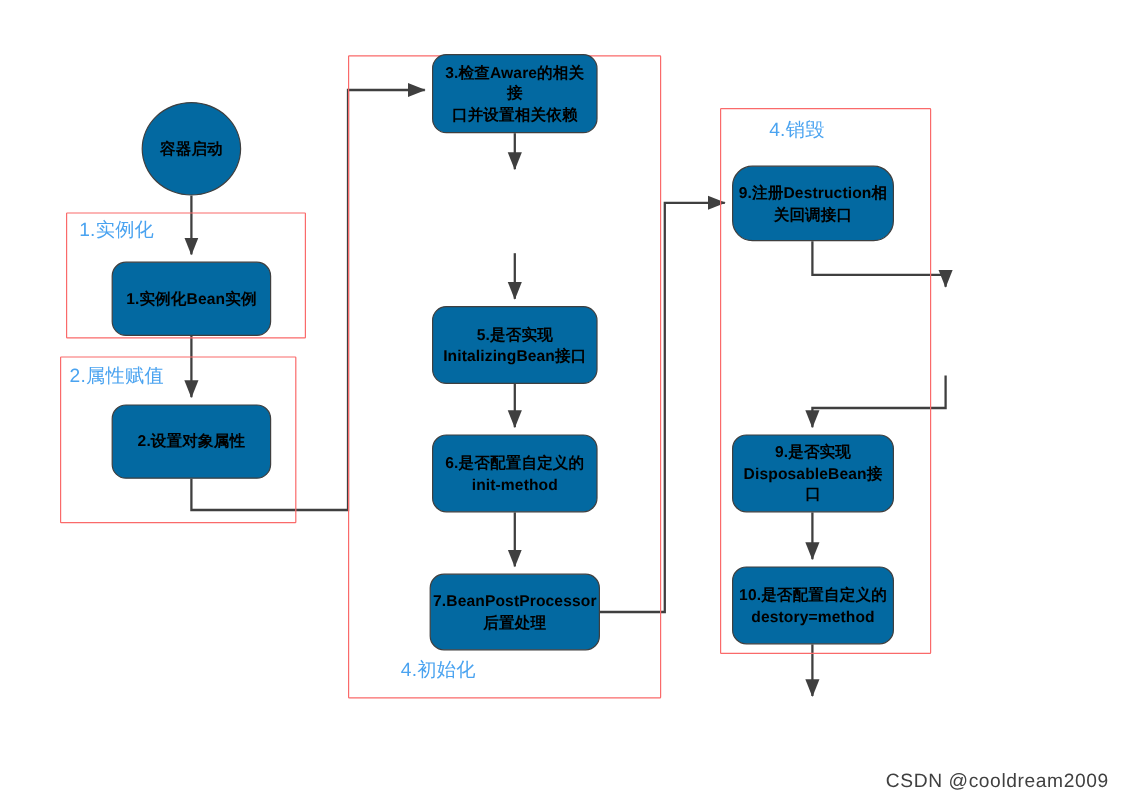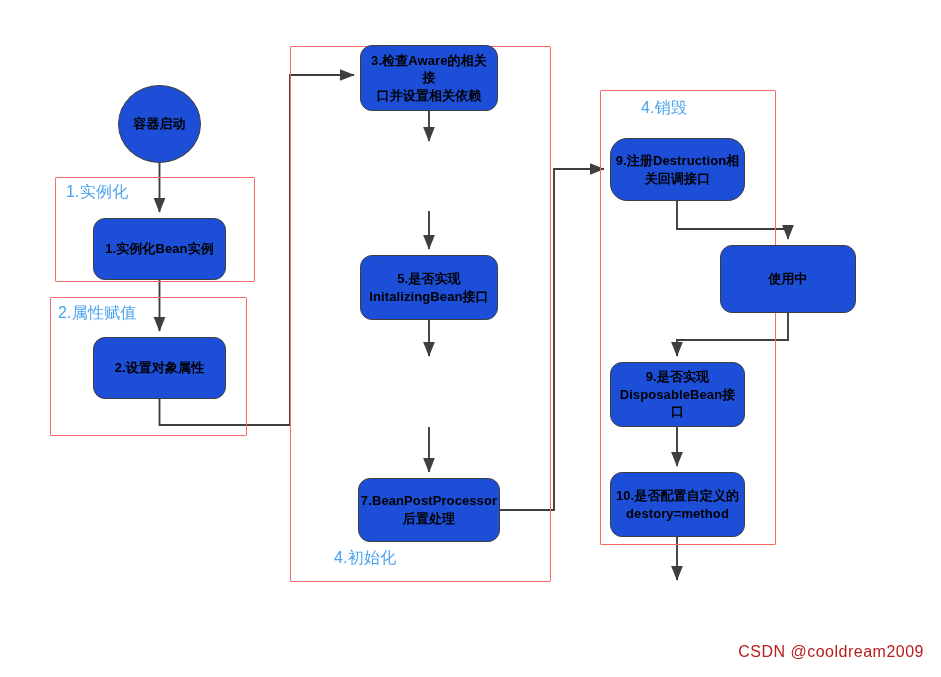--- a/index.html
+++ b/index.html
@@ -10,21 +10,21 @@
     position:relative;
     overflow:hidden;
   }
   #canvas{position:absolute;left:0;top:0;width:941px;height:677px;}
   svg.layer{position:absolute;left:0;top:0;width:941px;height:677px;pointer-events:none;}
 
   .node{
     position:absolute;
     box-sizing:border-box;
     border:1.6px solid #3f3f3f;
-    background:#1d4ed8;
+    background:#0369a1;
     border-radius:12px;
     display:flex;
     align-items:center;
     justify-content:center;
     text-align:center;
     color:#000000;
     font-weight:bold;
     font-size:13px;
     line-height:1.35;
     letter-spacing:.1px;
@@ -47,21 +47,21 @@
     position:absolute;
     color:#4aa3f0;
     font-size:16px;
     font-weight:500;
     white-space:nowrap;
     letter-spacing:.2px;
   }
   .watermark{
     position:absolute;
     right:17px;bottom:16px;
-    color:#b91c1c;
+    color:#404040;
     font-size:16px;
     letter-spacing:.5px;
     white-space:nowrap;
   }
 </style>
 </head>
 <body>
 
 <div id="canvas">
 
@@ -115,34 +115,35 @@
     <span class="txt">3.检查Aware的相关接
 口并设置相关依赖</span>
   </div>
 
 
   <div class="node" style="left:360px;top:255px;width:138px;height:65px;">
     <span class="txt">5.是否实现
 InitalizingBean接口</span>
   </div>
 
+  <div class="node" style="left:360px;top:362px;width:138px;height:65px;">
+    <span class="txt">6.是否配置自定义的
+init-method</span>
+  </div>
 
   <div class="node" style="left:358px;top:478px;width:142px;height:64px;">
     <span class="txt">7.BeanPostProcessor
 后置处理</span>
   </div>
 
   <div class="node" style="left:610px;top:138px;width:135px;height:63px;border-radius:17px;">
     <span class="txt">9.注册Destruction相
 关回调接口</span>
   </div>
 
-  <div class="node" style="left:720px;top:245px;width:136px;height:68px;">
-    <span class="txt">使用中</span>
-  </div>
 
   <div class="node" style="left:610px;top:362px;width:135px;height:65px;">
     <span class="txt">9.是否实现
 DisposableBean接口</span>
   </div>
 
   <div class="node" style="left:610px;top:472px;width:135px;height:65px;">
     <span class="txt">10.是否配置自定义的
 destory=method</span>
   </div>

